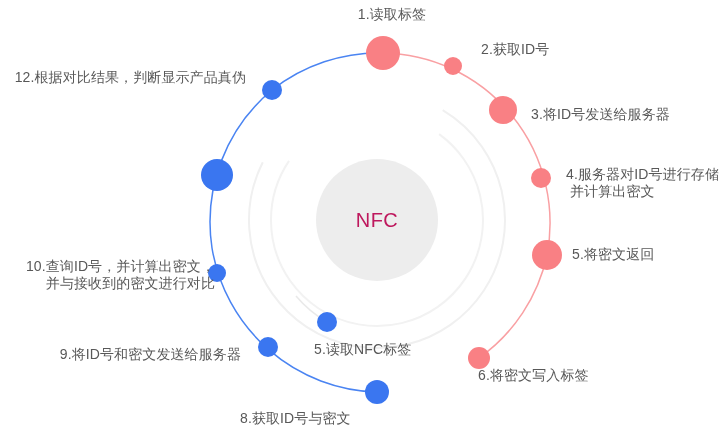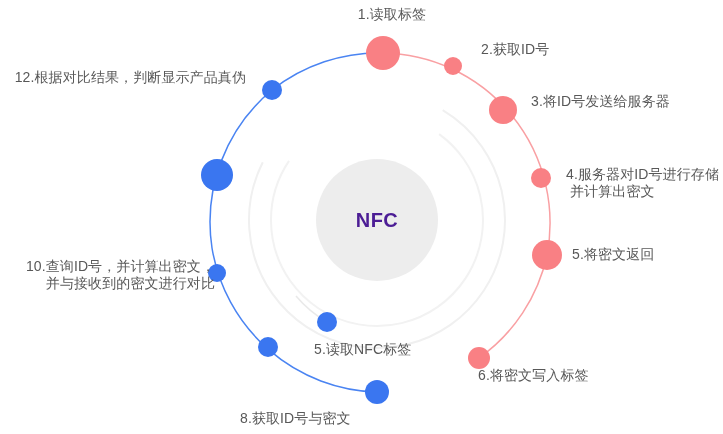--- a/index.html
+++ b/index.html
@@ -30,25 +30,24 @@
     font-size: 14px;
     line-height: 17px;
     white-space: pre;
     letter-spacing: 0.1px;
   }
   .label-right { text-align: left; }
   .label-left  { text-align: right; }
   .label-center{ text-align: center; }
   .center-text {
     position: absolute;
-    color: #4c1d95;
+    color: #be185d;
     font-size: 20px;
     letter-spacing: 0.5px;
     white-space: pre;
-    font-weight: bold;
   }
 </style>
 </head>
 <body>
 
 <div id="canvas">
 
   <svg id="diagram-svg" viewBox="0 0 723 434" xmlns="http://www.w3.org/2000/svg">
 
     <circle cx="377" cy="220" r="128" fill="none" stroke="#F0F0F0" stroke-width="2" stroke-dasharray="600 210" stroke-dashoffset="60" transform="rotate(-35 377 220)"></circle>
@@ -80,24 +79,25 @@
       <circle cx="217" cy="273" r="9" fill="#3A76F0"></circle>
       <circle cx="217" cy="175" r="16" fill="#3A76F0"></circle>
       <circle cx="272" cy="90" r="10" fill="#3A76F0"></circle>
     </g>
   </svg>
 
   <div class="center-text" style="left:377px; top:220px; transform:translate(-50%,-50%);">NFC</div>
 
   <div class="node-label label-center" style="left:392px; top:6px;   transform:translateX(-50%);">1.读取标签</div>
   <div class="node-label label-right" style="left:481px; top:41px;">2.获取ID号</div>
-  <div class="node-label label-right" style="left:531px; top:93px;">3.将ID号发送给服务器</div>
+  <div class="node-label label-right" style="left:531px; top:106px;">3.将ID号发送给服务器</div>
   <div class="node-label label-right" style="left:566px; top:166px;">4.服务器对ID号进行存储
  并计算出密文</div>
   <div class="node-label label-right" style="left:572px; top:246px;">5.将密文返回</div>
   <div class="node-label label-right" style="left:478px; top:367px;">6.将密文写入标签</div>
   <div class="node-label label-right" style="left:314px; top:341px;">5.读取NFC标签</div>
   <div class="node-label label-right" style="left:240px; top:410px;">8.获取ID号与密文</div>
+  <div class="node-label label-left" style="right:482px; top:346px;">9.将ID号和密文发送给服务器</div>
   <div class="node-label label-left" style="right:508px; top:258px;">10.查询ID号，并计算出密文，
  并与接收到的密文进行对比</div>
   <div class="node-label label-left" style="right:477px; top:69px;text-align:right;">12.根据对比结果，判断显示产品真伪</div>
 
 </div>
 
 </body></html>

